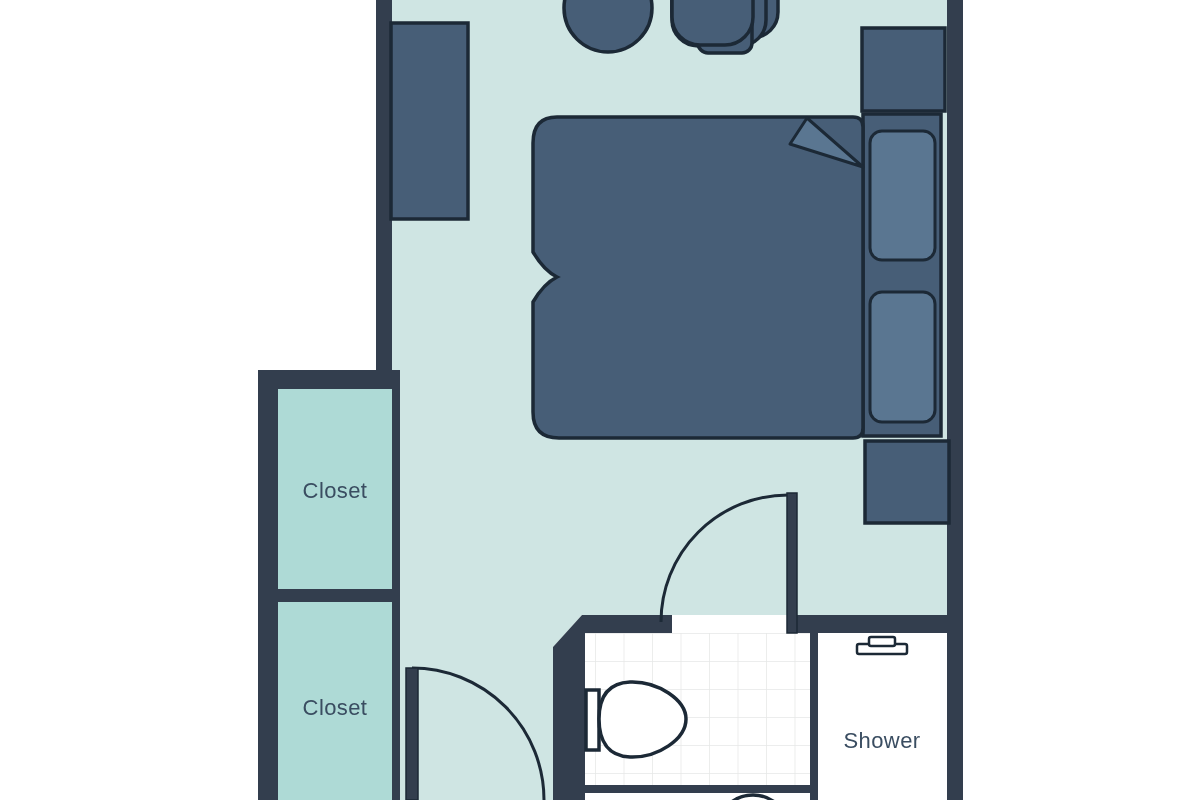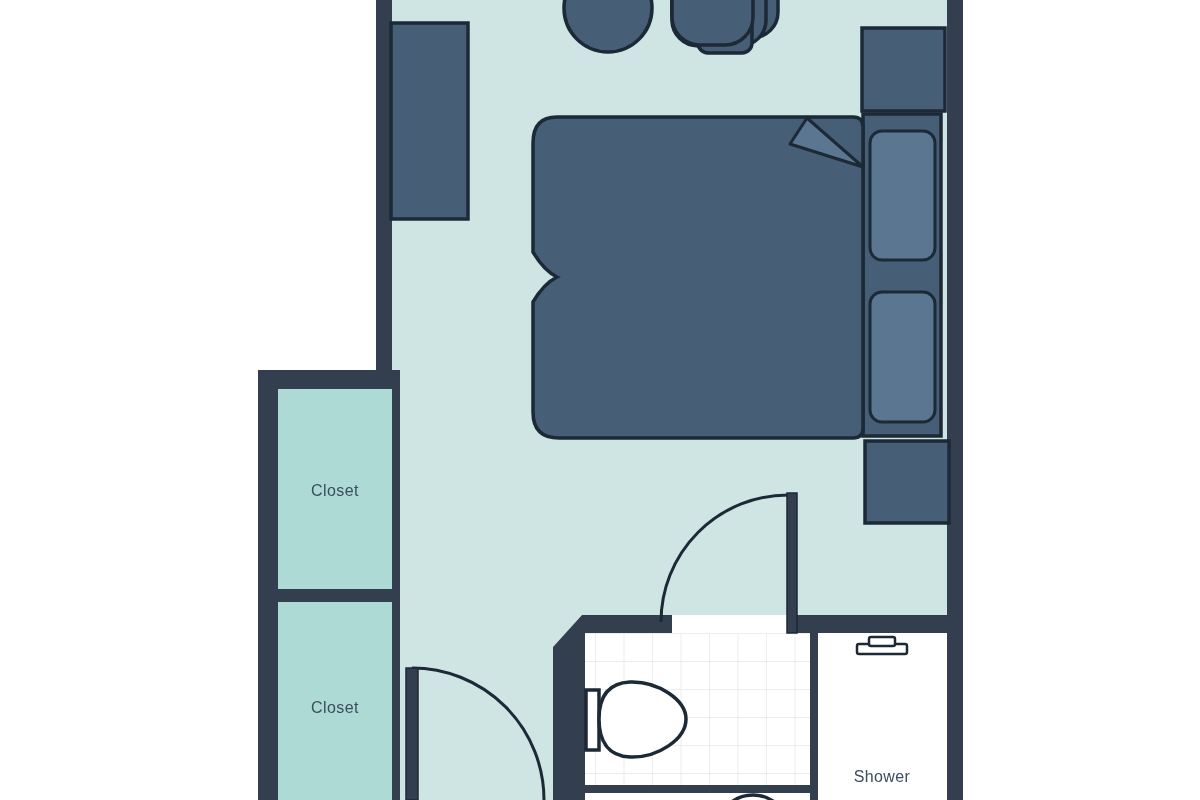--- a/index.html
+++ b/index.html
@@ -18,21 +18,21 @@
   .wall    {fill:var(--wall);}
   .furn    {fill:var(--furniture);stroke:var(--outline);stroke-width:3.5;}
   .accent  {fill:var(--accent);stroke:var(--outline);stroke-width:3;stroke-linejoin:round;}
   .fixture {fill:var(--bath);stroke:var(--outline);stroke-width:3.5;}
   .fixture-thin{fill:var(--bath);stroke:var(--outline);stroke-width:2.5;}
   .arc     {fill:none;stroke:var(--outline);stroke-width:3;}
   .leaf    {fill:var(--wall);stroke:var(--outline);stroke-width:1.5;}
 
   .room-label{
     position:absolute;transform:translate(-50%,-50%);
-    color:var(--text);font-size:16px;letter-spacing:.4px;line-height:1;
+    color:var(--text);font-size:22px;letter-spacing:.4px;line-height:1;
     white-space:nowrap;user-select:none;
   }
 </style>
 </head>
 <body>
 
 <div class="plan-stage">
   <svg width="1200" height="800" viewBox="0 0 1200 800">
     <defs>
       <pattern id="tiles" x="595" y="633" width="28.5" height="28" patternUnits="userSpaceOnUse">
@@ -90,14 +90,14 @@
     <rect class="fixture" x="586" y="690" width="13" height="60"></rect>
     <path class="fixture" d="M599 719 C599 697 608 683 630 682 C658 681 686 700 686 719
              C686 739 658 758 630 757 C608 756 599 741 599 719 Z"></path>
 
     <rect class="fixture-thin" x="857" y="644" width="50" height="10" rx="2"></rect>
     <rect class="fixture-thin" x="869" y="637" width="26" height="9" rx="2"></rect>
   </svg>
 
   <div class="room-label" style="left:335px;top:491px;">Closet</div>
   <div class="room-label" style="left:335px;top:708px;">Closet</div>
-  <div class="room-label" style="left:882px;top:741px;margin-top:36px;">Shower</div>
+  <div class="room-label" style="left:882px;top:741px;">Shower</div>
 </div>
 
 </body></html>

